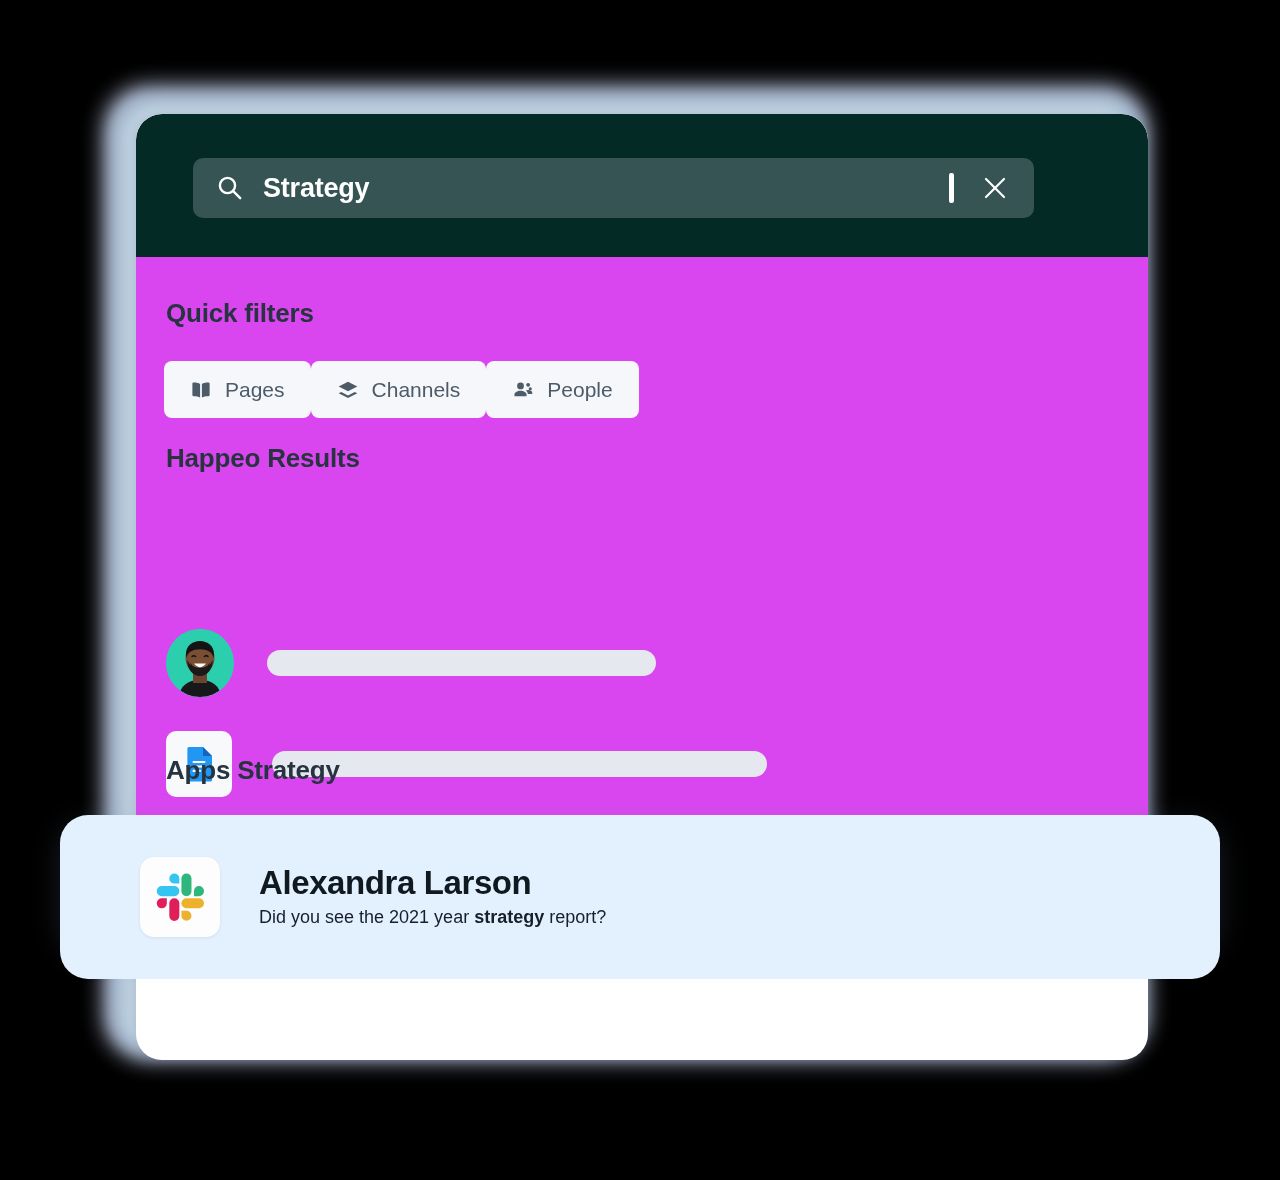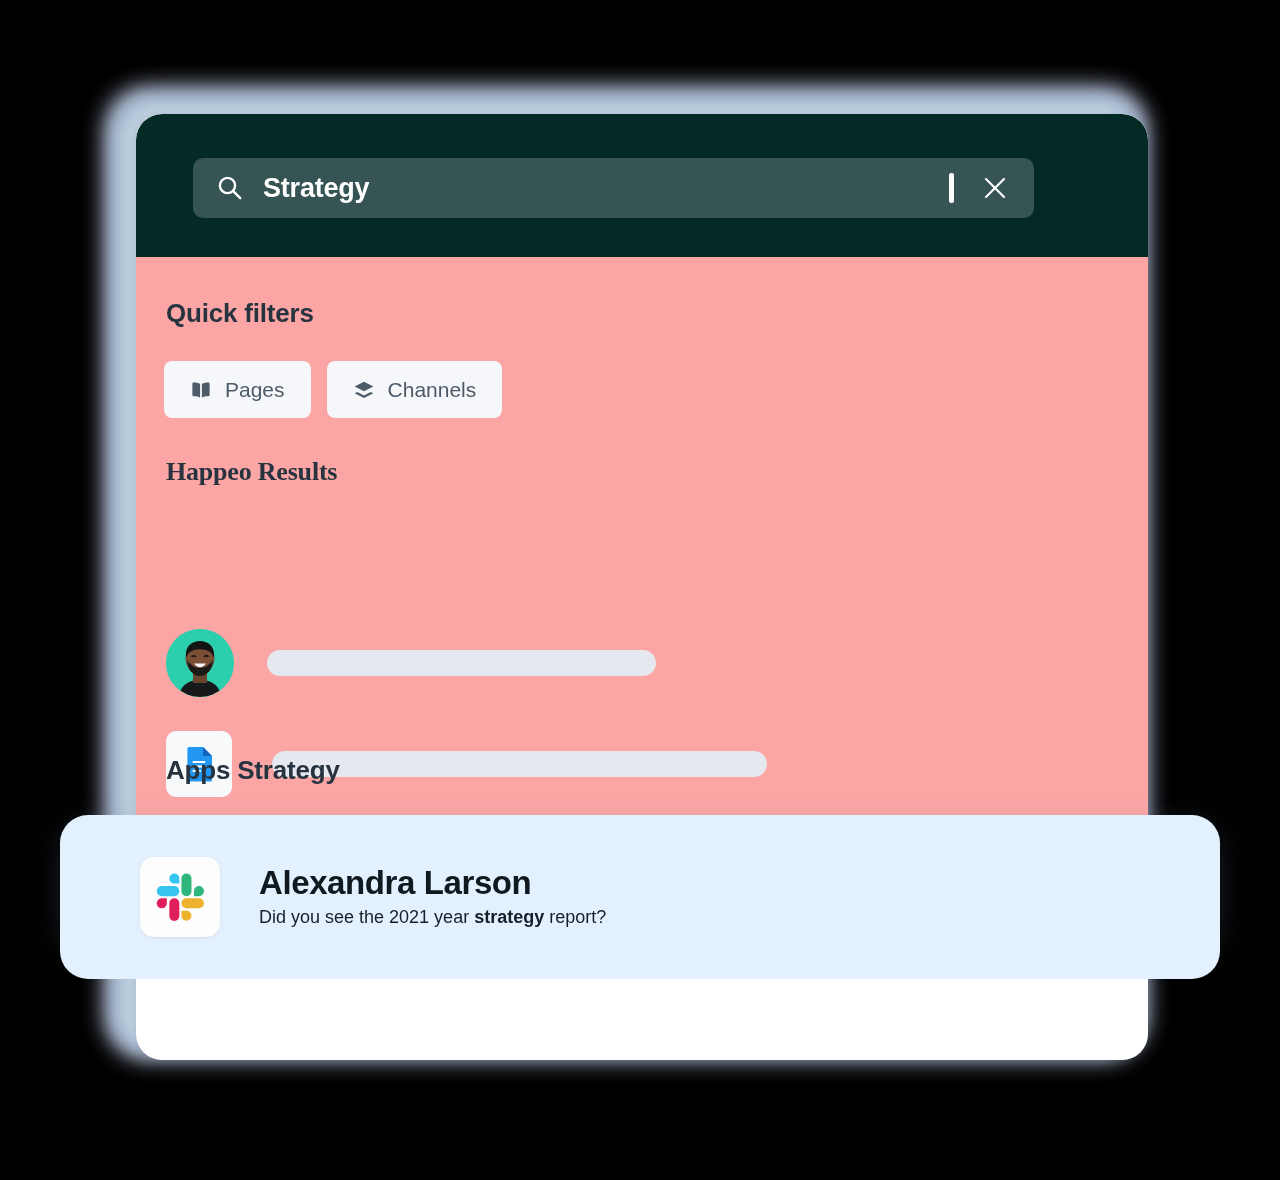--- a/index.html
+++ b/index.html
@@ -125,53 +125,51 @@
     cursor: pointer;
   }
 
   
   .body-area {
     position: absolute;
     left: 0;
     top: 143px;
     width: 1012px;
     height: 580px;
-    background: #fca5a5;
+    background: #d946ef;
   }
 
   .section-title {
     color: #27333f;
     font-size: 26px;
     font-weight: bold;
     letter-spacing: -0.2px;
   }
   .title-quickfilters {
     position: absolute;
     left: 30px;
     top: 41px;
   }
   .title-happeo {
     position: absolute;
     left: 30px;
-    top: 200px;
-    font-family: Liberation Serif, serif;
+    top: 186px;
   }
   .title-apps {
     position: absolute;
     left: 30px;
     top: 498px;
   }
 
   
   .chips {
     position: absolute;
     left: 28px;
     top: 104px;
     display: flex;
-    gap: 16px;
   }
   .chip {
     height: 57px;
     background: #f5f7fa;
     border-radius: 8px;
     display: flex;
     align-items: center;
     gap: 13px;
     padding: 0 26px;
     box-sizing: border-box;
@@ -341,20 +339,30 @@
         <div class="chip">
           <svg class="chip-icon" viewBox="0 0 24 24" fill="#4d5b68">
             <path d="M12 13.4 1.8 8.2 12 3l10.2 5.2L12 13.4z"></path>
             <path d="M12 20.8 1.8 15.6l2.9-1.5L12 17.9l7.3-3.8 2.9 1.5L12 20.8z"></path>
           </svg>
           <span class="chip-label">Channels</span>
         </div>
 
 
 
+        <div class="chip">
+          <svg class="chip-icon" viewBox="0 0 24 24" fill="#4d5b68">
+            <circle cx="9.3" cy="7.6" r="3.7"></circle>
+            <path d="M9.3 12.8c-3.6 0-6.6 1.9-6.6 4.2v1.9h13.2v-1.9c0-2.3-3-4.2-6.6-4.2z"></path>
+            <circle cx="17.6" cy="6.4" r="2.1"></circle>
+            <circle cx="19.9" cy="10.6" r="1.7"></circle>
+            <path d="M17.6 12.1c-.9 0-1.8.2-2.5.5 1.3.9 2.1 2.2 2.2 3.7h4.8v-1.3c0-1.6-2-2.9-4.5-2.9z"></path>
+          </svg>
+          <span class="chip-label">People</span>
+        </div>
 
       </div>
 
       <div class="section-title title-happeo">Happeo Results</div>
 
       <div class="result-row row-person">
         <div class="avatar">
           <svg viewBox="0 0 68 68">
             <defs>
               <clipPath id="avclip">

